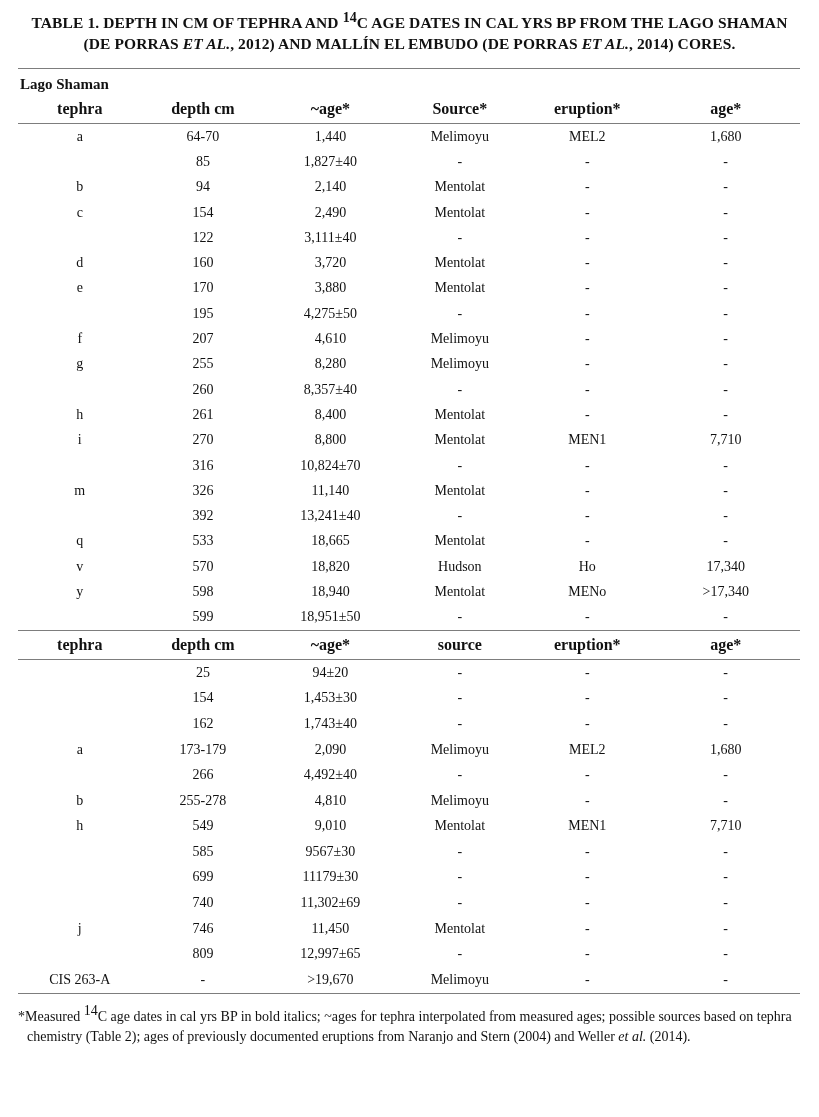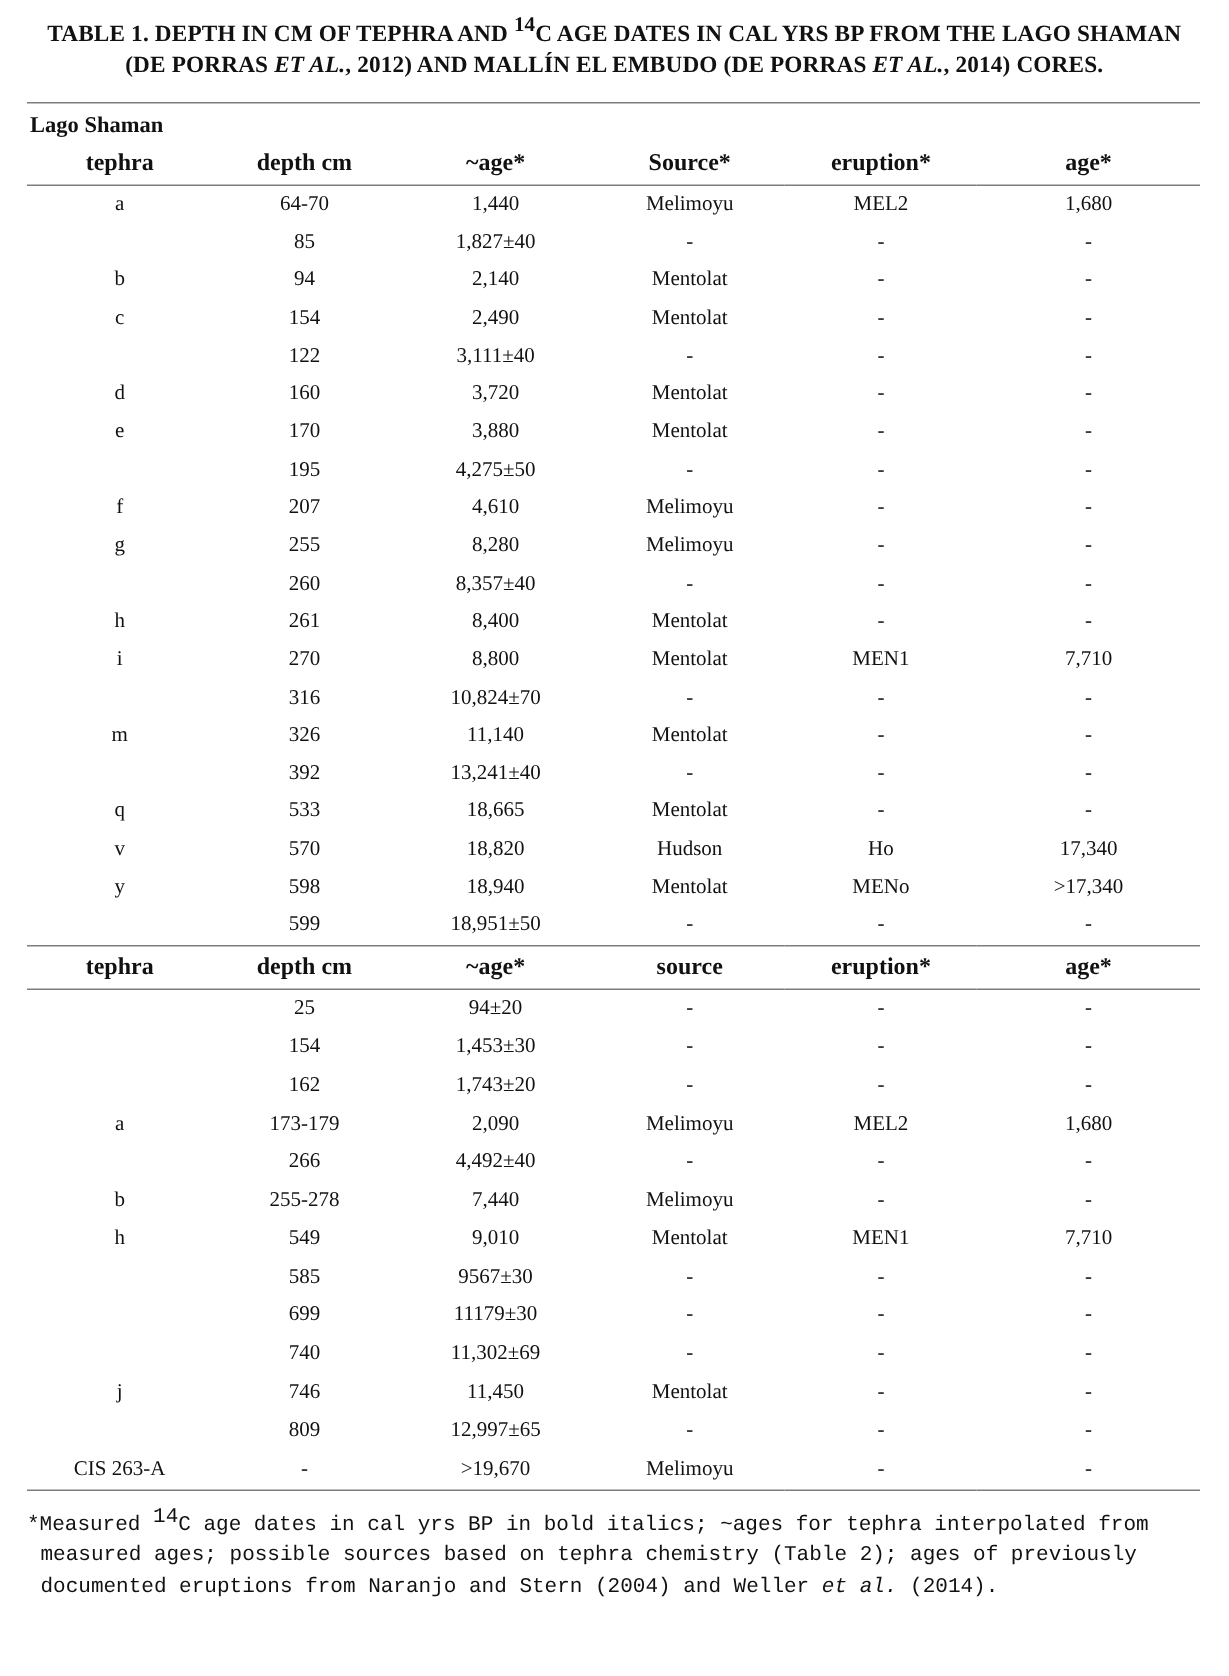--- a/index.html
+++ b/index.html
@@ -67,21 +67,20 @@
   th:nth-child(3), td:nth-child(3) { width: 16.9%; }
   th:nth-child(4), td:nth-child(4) { width: 16.2%; }
   th:nth-child(5), td:nth-child(5) { width: 16.4%; }
   th:nth-child(6), td:nth-child(6) { width: 19.0%; }
 
   .footnote {
     margin: 13px 24px 0 27px;
     font-size: 14px;
     line-height: 20.5px;
     text-indent: -9px;
-    font-family: Liberation Mono, monospace;
   }
 </style>
 </head>
 <body>
 
 <div class="doc-title">
   <span>TABLE 1. DEPTH IN CM OF TEPHRA AND </span><sup>14</sup><span>C AGE DATES IN CAL YRS BP FROM THE LAGO SHAMAN (DE PORRAS </span><span class="etal">ET AL.</span><span>, 2012) AND MALLÍN EL EMBUDO (DE PORRAS </span><span class="etal">ET AL.</span><span>, 2014) CORES.</span>
 </div>
 
 <div class="tables">
@@ -289,21 +288,21 @@
             <td></td>
             <td>154</td>
             <td>1,453±30</td>
             <td>-</td>
             <td>-</td>
             <td>-</td>
           </tr>
           <tr>
             <td></td>
             <td>162</td>
-            <td>1,743±20</td>
+            <td>1,743±40</td>
             <td>-</td>
             <td>-</td>
             <td>-</td>
           </tr>
           <tr>
             <td>a</td>
             <td>173-179</td>
             <td>2,090</td>
             <td>Melimoyu</td>
             <td>MEL2</td>
@@ -313,21 +312,21 @@
             <td></td>
             <td>266</td>
             <td>4,492±40</td>
             <td>-</td>
             <td>-</td>
             <td>-</td>
           </tr>
           <tr>
             <td>b</td>
             <td>255-278</td>
-            <td>7,440</td>
+            <td>4,810</td>
             <td>Melimoyu</td>
             <td>-</td>
             <td>-</td>
           </tr>
           <tr>
             <td>h</td>
             <td>549</td>
             <td>9,010</td>
             <td>Mentolat</td>
             <td>MEN1</td>

